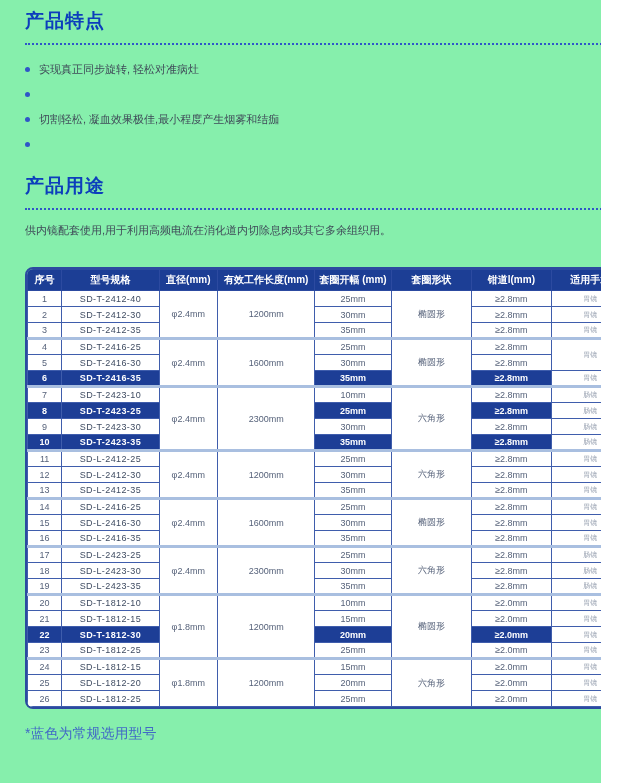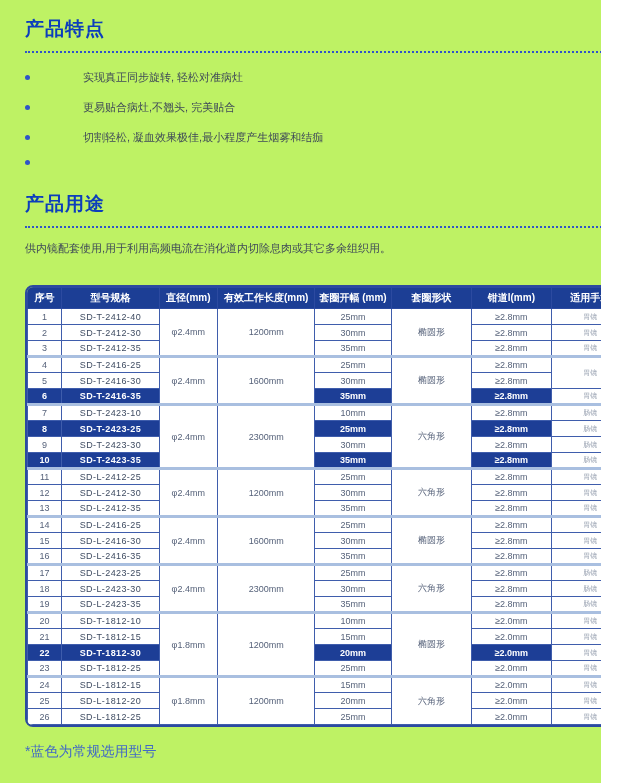--- a/index.html
+++ b/index.html
@@ -1,23 +1,23 @@
 <!DOCTYPE html>
 <html><head>
 <meta charset="utf-8">
 <style>
   * { margin:0; padding:0; box-sizing:border-box; }
   html,body { width:642px; background:#ffffff; font-family:"Liberation Sans", sans-serif; }
-  .page { width:601px; height:783px; background:#bef264; padding:16px 10px 0 25px; overflow:hidden; }
+  .page { width:601px; height:783px; background:#86efac; padding:8px 10px 0 25px; overflow:hidden; }
 
   .section-title { font-size:19px; font-weight:bold; color:#0c3ebc; letter-spacing:1px; }
   .dotted-divider { width:592px; border-bottom:2px dotted #2f55c8; margin-top:9px; }
 
   .feature-list { list-style:none; margin-top:17px; }
-  .feature-list li { display:flex; align-items:center; margin-bottom:15px; font-size:11px; color:#3f4a58;gap:44px; }
+  .feature-list li { display:flex; align-items:center; margin-bottom:15px; font-size:11px; color:#3f4a58; }
   .bullet-dot { width:5px; height:5px; border-radius:50%; background:#2f55c8; margin-right:9px; flex:0 0 auto; }
 
   .usage-section { margin-top:26px; }
   .usage-desc { margin-top:13px; font-size:11px; color:#3f4a58; }
 
   .table-wrap { width:607px; margin-top:29px; border:2px solid #2c4aa0; border-radius:8px; overflow:hidden; }
   table { border-collapse:collapse; width:100%; table-layout:fixed; }
   col.c-num{width:34px} col.c-model{width:97px} col.c-dia{width:58px} col.c-len{width:97px}
   col.c-open{width:76px} col.c-shape{width:80px} col.c-chan{width:79px} col.c-surg{width:78px}
   th { background:#1c3e95; color:#ffffff; font-size:10px; font-weight:bold; height:21px;
@@ -39,21 +39,20 @@
   <section>
     <h1 class="section-title">产品特点</h1>
     <div class="dotted-divider"></div>
     <ul class="feature-list">
       <li>
           <span class="bullet-dot"></span>
           <span>实现真正同步旋转, 轻松对准病灶</span>
         </li>
       <li>
           <span class="bullet-dot"></span>
-          <span>更易贴合病灶,不翘头, 完美贴合</span>
         </li>
       <li>
           <span class="bullet-dot"></span>
           <span>切割轻松, 凝血效果极佳,最小程度产生烟雾和结痂</span>
         </li>
       <li>
           <span class="bullet-dot"></span>
         </li>
     </ul>
   </section>

